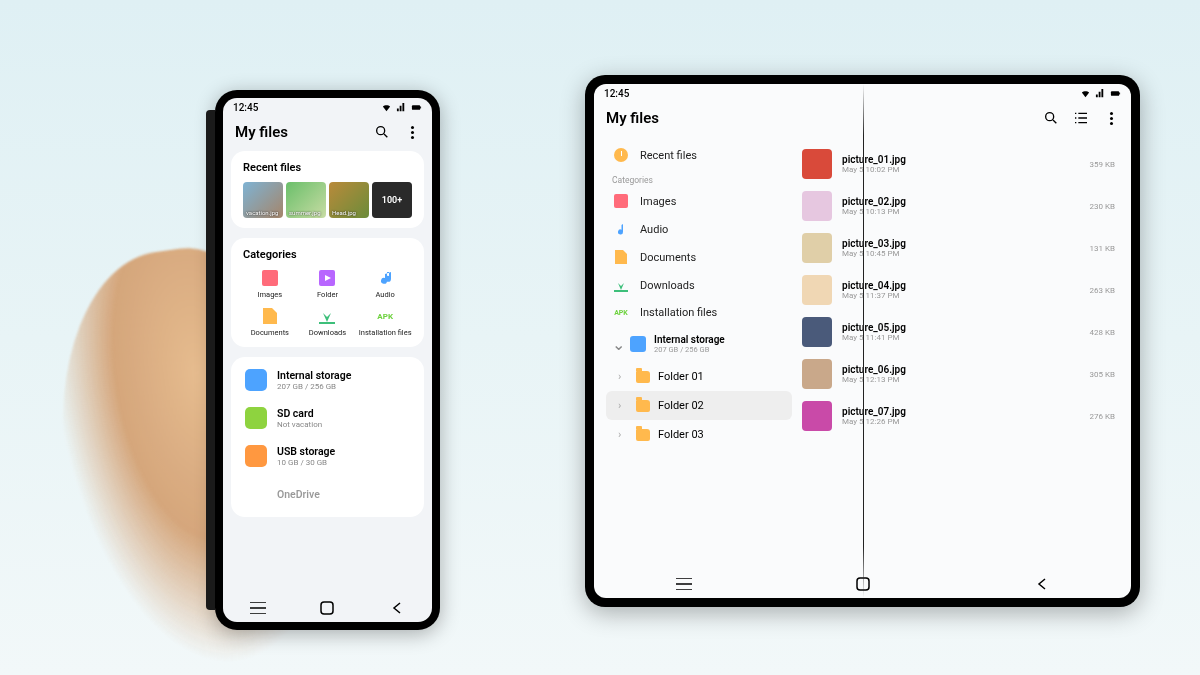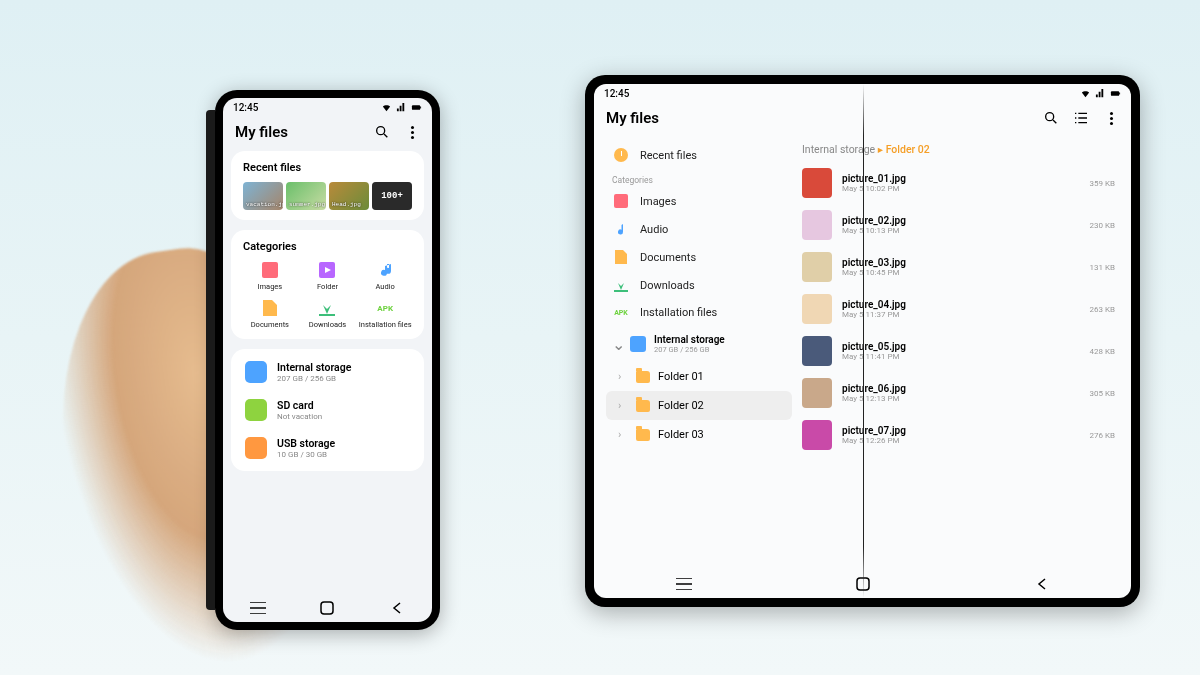--- a/index.html
+++ b/index.html
@@ -42,21 +42,21 @@
 .titlebar .actions { display: flex; gap: 14px; }
 .titlebar .actions svg, .titlebar .actions .dots { width: 16px; height: 16px; }
 .dots { display: flex; flex-direction: column; gap: 2px; align-items: center; justify-content: center; }
 .dots span { width: 3px; height: 3px; border-radius: 50%; background: #000; }
 
 
 .phone-scroll { flex: 1; overflow: hidden; padding: 0 8px; }
 .card { background: #fff; border-radius: 14px; padding: 10px 12px; margin-bottom: 10px; }
 .sect-title { font-size: 11px; font-weight: 600; margin-bottom: 8px; color: #000; }
 .thumbs { display: flex; gap: 3px; }
-.thumb { flex: 1; height: 28px; border-radius: 4px; position: relative; overflow: hidden; font-family: Liberation Mono, monospace; }
+.thumb { flex: 1; height: 36px; border-radius: 4px; position: relative; overflow: hidden; }
 .thumb .tl { position: absolute; bottom: 2px; left: 3px; font-size: 6px; color: #fff; text-shadow: 0 0 2px #000; }
 .thumb.t1 { background: linear-gradient(135deg,#7eb3d4,#a5856a); }
 .thumb.t2 { background: linear-gradient(135deg,#6abf6a,#c8dca4); }
 .thumb.t3 { background: linear-gradient(135deg,#b98a3a,#6b8c3a); }
 .thumb.t4 { background: #555 }
 .thumb.t4 .more { position:absolute; inset:0; display:flex; align-items:center; justify-content:center;
   font-size:9px; color:#fff; font-weight:600; background: rgba(0,0,0,.5);}
 .cat-grid { display: grid; grid-template-columns: repeat(3,1fr); gap: 8px 4px; }
 .cat { display: flex; flex-direction: column; align-items: center; gap: 3px; }
 .cat .ic { width: 18px; height: 18px; display:flex; align-items:center; justify-content:center; }
@@ -235,20 +235,26 @@
                 <div class="ss">Not vacation</div>
               </div>
             </div>
         <div class="storage-item">
               <div class="sic sic-usb"></div>
               <div class="st">
                 <div class="sn">USB storage</div>
                 <div class="ss">10 GB / 30 GB</div>
               </div>
             </div>
+        <div class="storage-item" style="opacity:.4">
+              <div class="sic"></div>
+              <div class="st">
+                <div class="sn">OneDrive</div>
+              </div>
+            </div>
       </div>
     </div>
     <div class="navbar">
       <div class="nb">
             <svg width="16" height="12">
               <path d="M0 0h16M0 6h16M0 12h16" stroke="#000" stroke-width="1.5"></path>
             </svg>
           </div>
       <div class="nb">
             <svg width="14" height="14">
@@ -363,25 +369,20 @@
               <div class="fold-ic"></div>
               <span>Folder 02</span>
             </div>
         <div class="folder-row">
               <span class="caret">›</span>
               <div class="fold-ic"></div>
               <span>Folder 03</span>
             </div>
       </div>
       <div class="tab-right">
-        <div class="breadcrumb">
-          <span>Internal storage</span>
-          <span style="color:#f59f28">▸</span>
-          <span class="cur">Folder 02</span>
-        </div>
         <div id="file-list">
               <div class="file-row">
                 <div class="fth" style="background:#d94a3a"></div>
                 <div class="fi">
                   <div class="fn">picture_01.jpg</div>
                   <div class="fd">May 5 10:02 PM</div>
                 </div>
                 <div class="fs">359 KB</div>
               </div>
               <div class="file-row">

